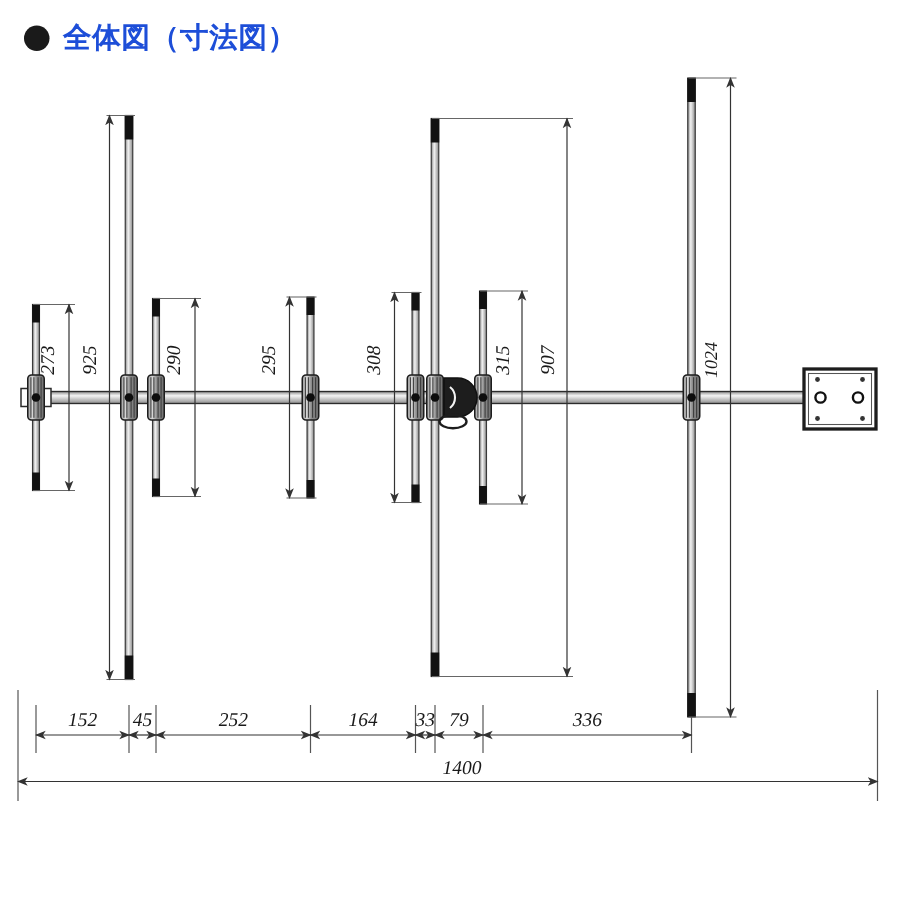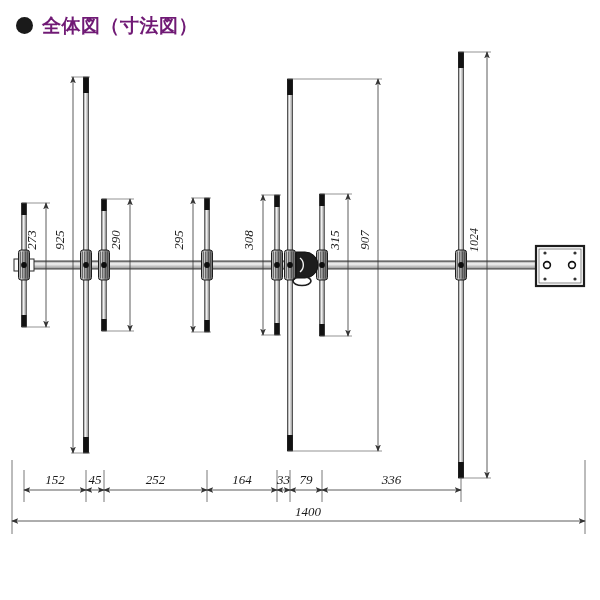--- a/index.html
+++ b/index.html
@@ -15,21 +15,21 @@
     position:absolute;left:16px;top:16px;
     display:flex;align-items:center;gap:9px;
   }
   .title-bullet{
     width:17px;height:17px;border-radius:50%;
     background:#1a1a1a;display:block;flex:0 0 auto;
   }
   .title-text{
     font-family:"DejaVu Sans","Liberation Sans",sans-serif;
     font-size:19px;font-weight:bold;letter-spacing:.5px;
-    color:#701a75;white-space:nowrap;line-height:1;
+    color:#1d4ed8;white-space:nowrap;line-height:1;
   }
 
   
   #drawing{position:absolute;left:0;top:0;width:600px;height:600px;}
   #drawing text{
     font-family:"Liberation Serif","DejaVu Serif",serif;
     font-style:italic;
     fill:#1a1a1a;
   }
   .dimtxt{font-size:13px;}

